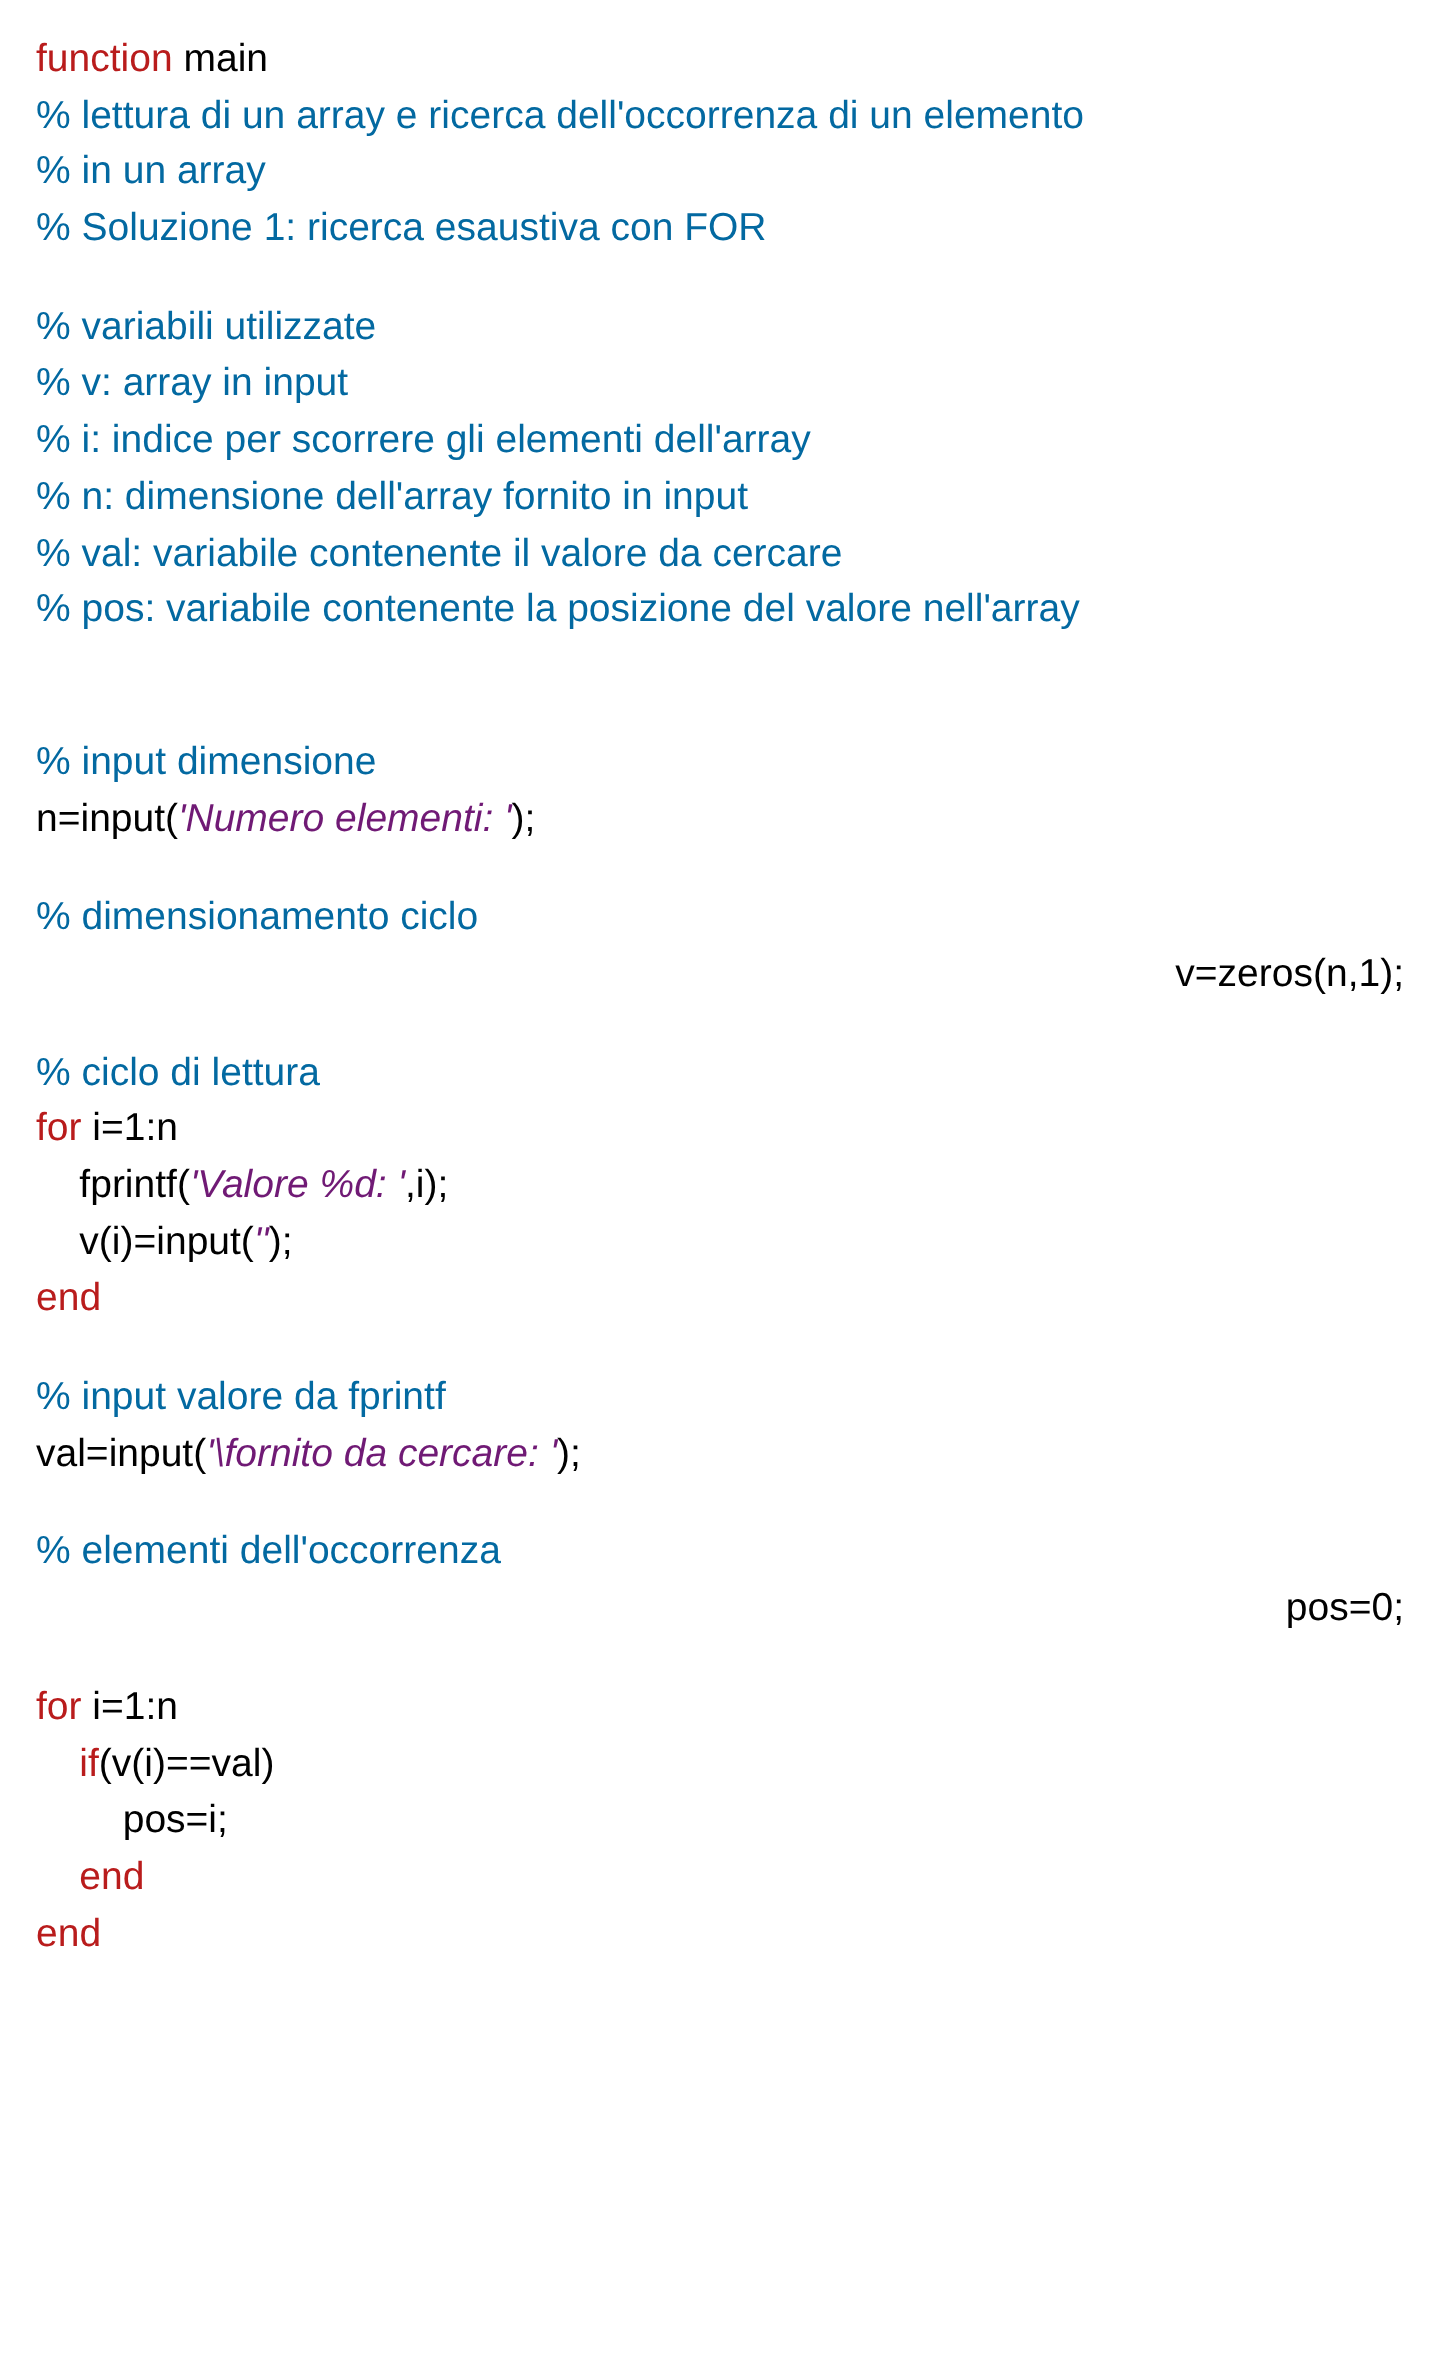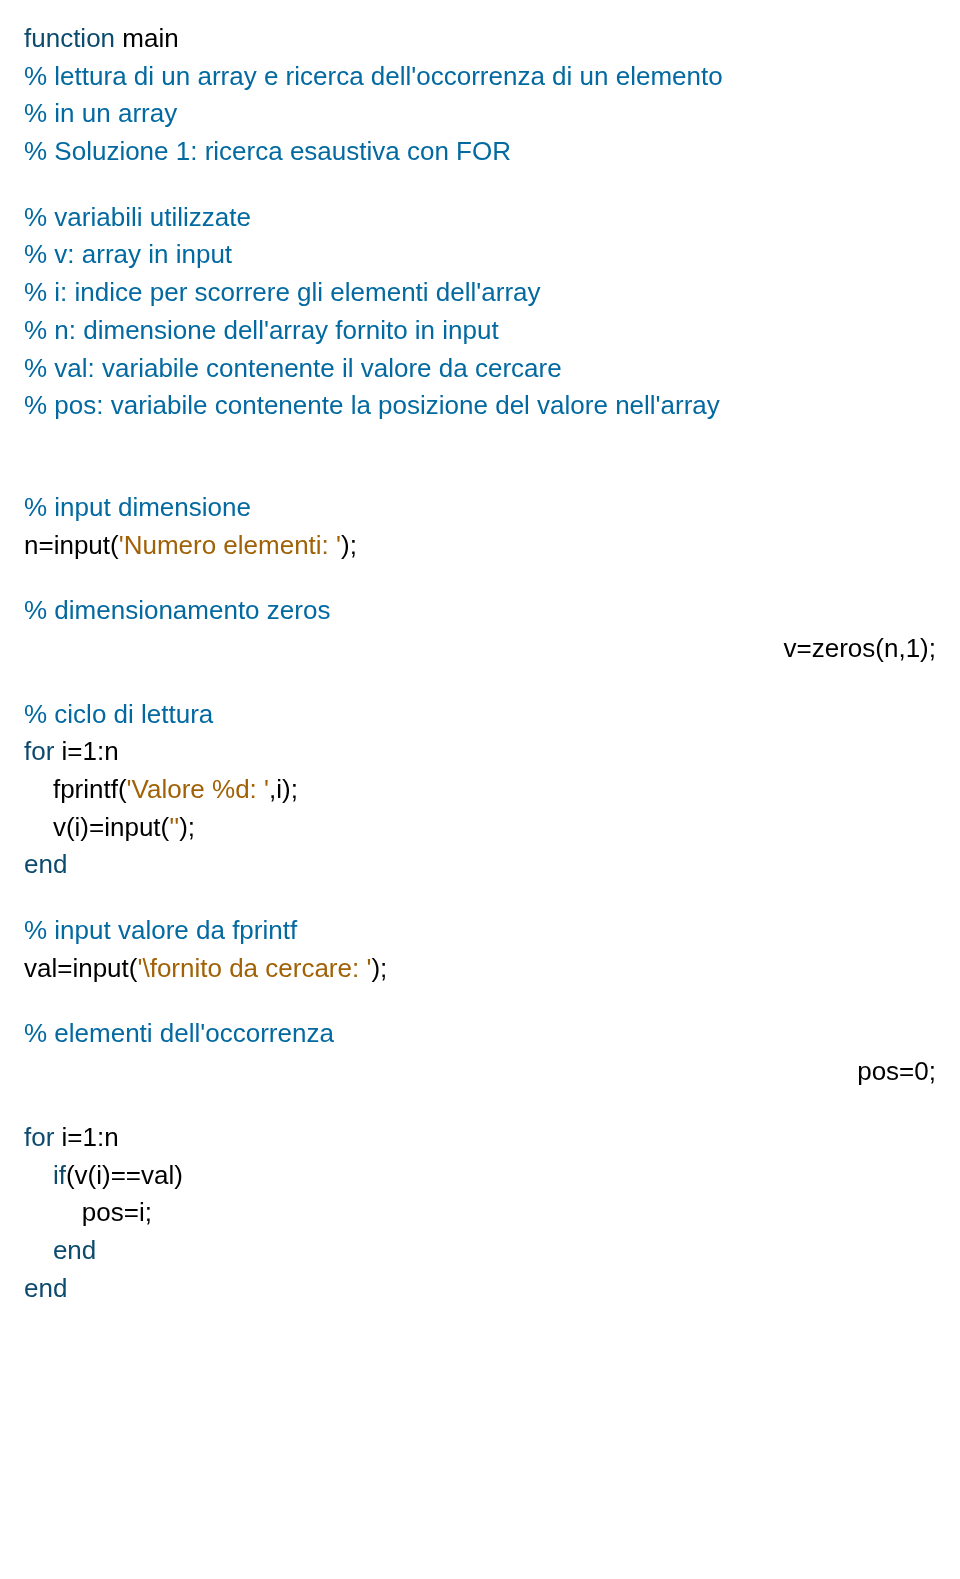--- a/index.html
+++ b/index.html
@@ -8,24 +8,24 @@
     background: #ffffff;
     font-family: Arial, Helvetica, sans-serif;
     font-size: 26px;
     line-height: 1.45;
     width: 960px;
     box-sizing: border-box;
   }
   .line {
     white-space: pre-wrap;
   }
-  .kw { color: #0c4a6e; }
+  .kw { color: #b91c1c; }
   .cm { color: #0369a1; }
   .tx { color: #000000; text-align: right; }
-  .str { color: #a16207; }
+  .str { color: #701a75; font-style: italic; }
   .spacer { height: 36px; }
   .spacer-sm { height: 28px; }
 </style>
 </head>
 <body>
 
 <div class="line"><span class="kw">function</span><span class="tx"> main</span></div>
 <div class="line cm">% lettura di un array e ricerca dell'occorrenza di un elemento</div>
 <div class="line cm">% in un array</div>
 <div class="line cm">% Soluzione 1: ricerca esaustiva con FOR</div>
@@ -34,21 +34,21 @@
 <div class="line cm">% v: array in input</div>
 <div class="line cm">% i: indice per scorrere gli elementi dell'array</div>
 <div class="line cm">% n: dimensione dell'array fornito in input</div>
 <div class="line cm">% val: variabile contenente il valore da cercare</div>
 <div class="line cm">% pos: variabile contenente la posizione del valore nell'array</div>
 <div class="spacer"></div>
 <div class="spacer-sm"></div>
 <div class="line cm">% input dimensione</div>
 <div class="line"><span class="tx">n=input(</span><span class="str">'Numero elementi: '</span><span class="tx">);</span></div>
 <div class="spacer-sm"></div>
-<div class="line cm">% dimensionamento zeros</div>
+<div class="line cm">% dimensionamento ciclo</div>
 <div class="line tx">v=zeros(n,1);</div>
 <div class="spacer-sm"></div>
 <div class="line cm">% ciclo di lettura</div>
 <div class="line"><span class="kw">for</span><span class="tx"> i=1:n</span></div>
 <div class="line"><span class="tx">    </span><span class="tx">fprintf(</span><span class="str">'Valore %d: '</span><span class="tx">,i);</span></div>
 <div class="line"><span class="tx">    </span><span class="tx">v(i)=input(</span><span class="str">''</span><span class="tx">);</span></div>
 <div class="line kw">end</div>
 <div class="spacer-sm"></div>
 <div class="line cm">% input valore da fprintf</div>
 <div class="line"><span class="tx">val=input(</span><span class="str">'\fornito da cercare: '</span><span class="tx">);</span></div>

